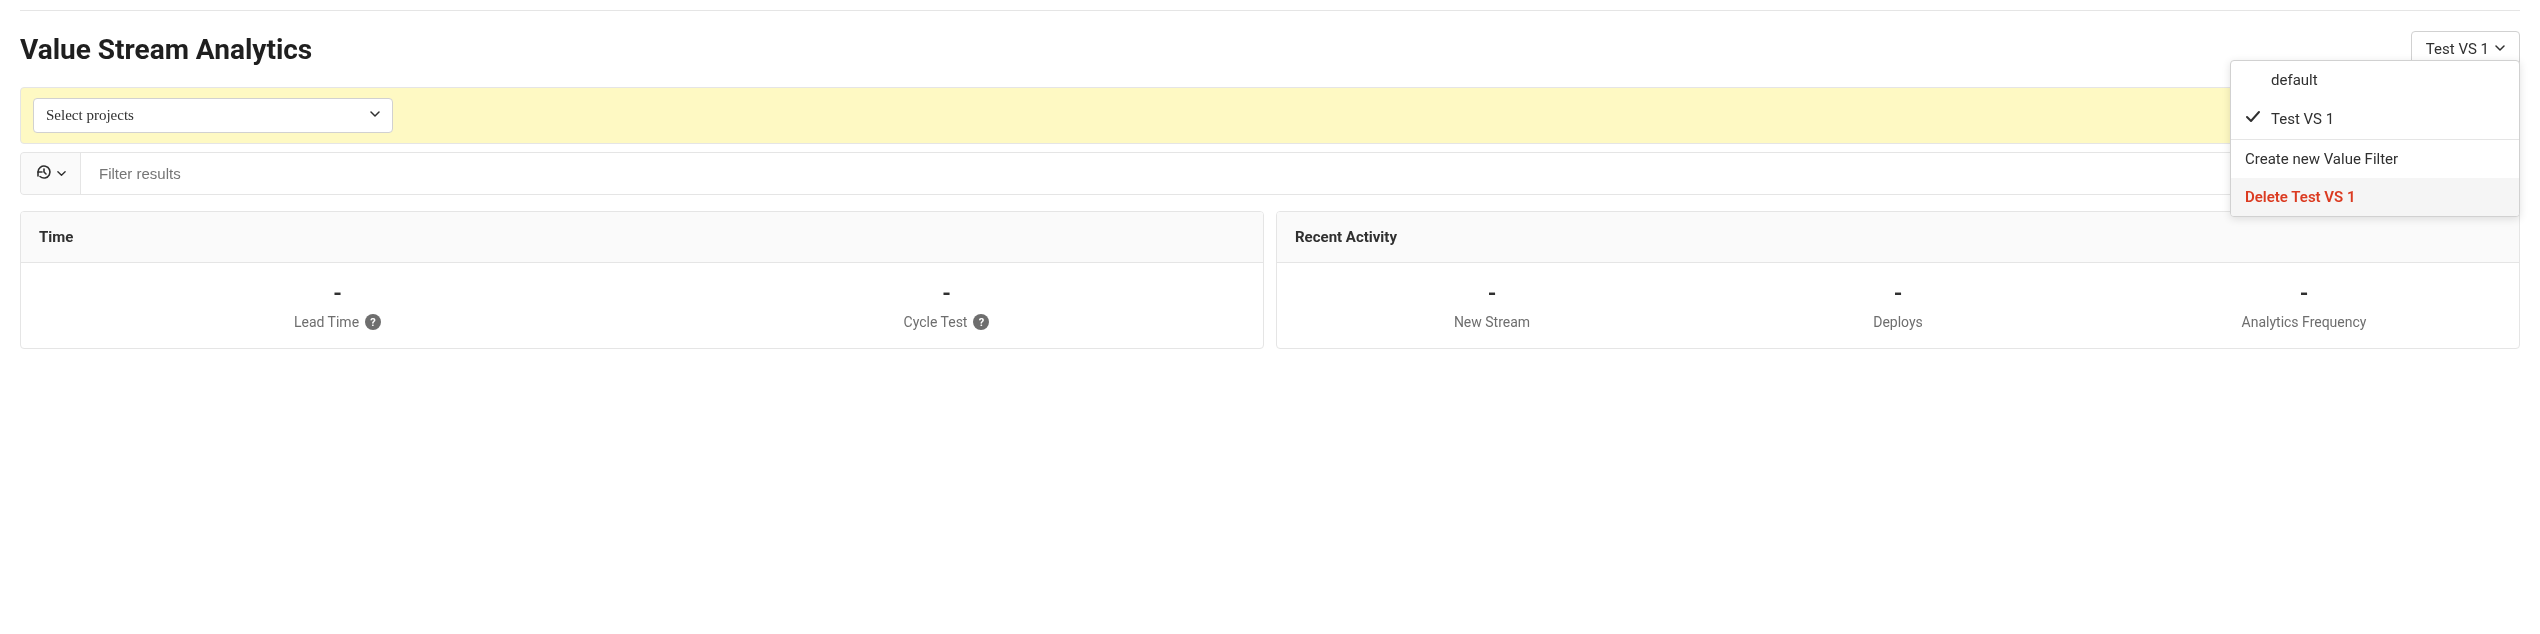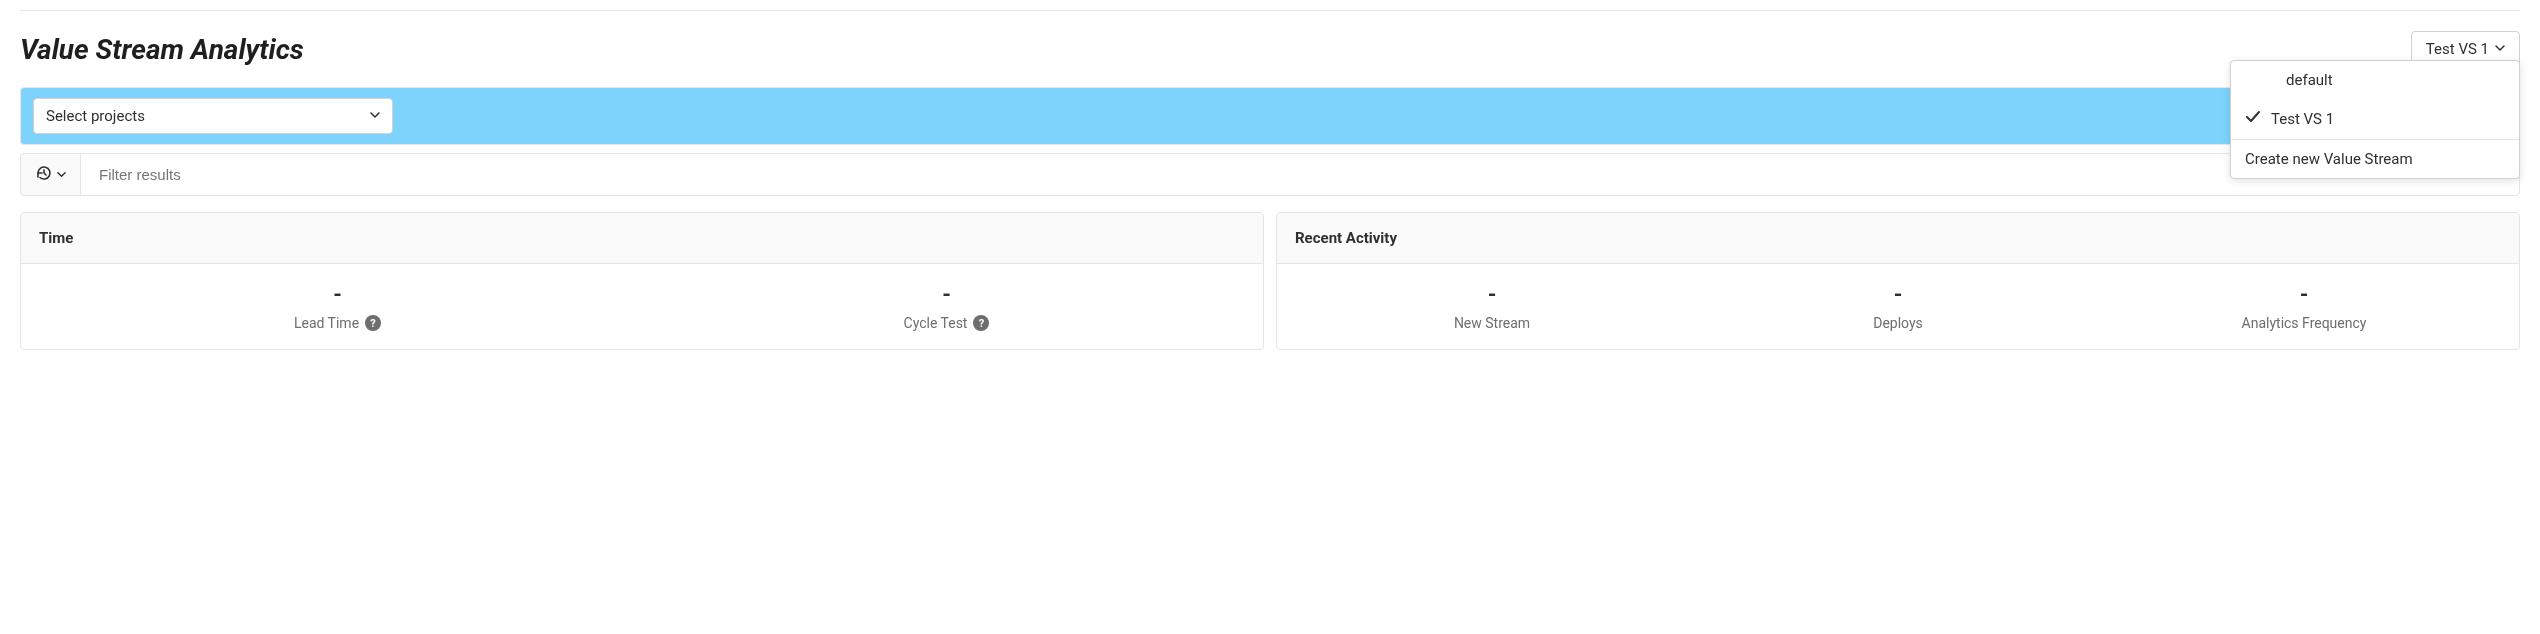--- a/index.html
+++ b/index.html
@@ -21,44 +21,44 @@
     .header-row {
       display: flex;
       justify-content: space-between;
       align-items: center;
       margin-bottom: 20px;
     }
     .page-title {
       font-size: 28px;
       font-weight: 700;
       color: #1f1f1f;
-      font-style: italic;
     }
     .vs-dropdown-btn {
       display: flex;
       align-items: center;
       gap: 6px;
       padding: 8px 14px;
       border: 1px solid #d1d1d1;
       border-radius: 4px;
       background: #fff;
       cursor: pointer;
       font-size: 15px;
       color: #303030;
     }
     .filter-bar {
       display: flex;
       align-items: center;
       gap: 10px;
-      background: #7dd3fc;
+      background: #fef9c3;
       border: 1px solid #e5e5e5;
       border-radius: 4px;
       padding: 10px 12px;
       margin-bottom: 8px;
       position: relative;
+      font-family: Liberation Serif, serif;
     }
     .select-projects {
       display: flex;
       align-items: center;
       justify-content: space-between;
       background: #fff;
       border: 1px solid #d1d1d1;
       border-radius: 4px;
       padding: 8px 12px;
       width: 360px;
@@ -182,21 +182,21 @@
     }
     .dropdown-item {
       display: flex;
       align-items: center;
       gap: 10px;
       padding: 10px 14px;
       font-size: 15px;
       cursor: pointer;
     }
     .dropdown-item.indent {
-      padding-left: 55px;
+      padding-left: 40px;
     }
     .dropdown-item.selected {
       font-weight: 400;
     }
     .dropdown-item.danger {
       color: #db3b21;
       font-weight: 600;
       background: #f5f5f5;
     }
     .dropdown-divider {
@@ -234,21 +234,24 @@
   <div class="dropdown-item selected">
     <span>
       <svg width="16" height="16" viewBox="0 0 16 16">
           <path d="M2 8 L6 12 L14 3" stroke="#303030" stroke-width="2" fill="none" stroke-linecap="round" stroke-linejoin="round"></path>
         </svg>
     </span>
     <span>Test VS 1</span>
   </div>
   <div class="dropdown-divider"></div>
   <div class="dropdown-item">
-    <span>Create new Value Stream</span>
+    <span>Create new Value Filter</span>
+  </div>
+  <div class="dropdown-item danger">
+    <span>Delete Test VS 1</span>
   </div>
 </div>
 
 <div class="filter-bar">
   <div class="select-projects">
     <span>Select projects</span>
     <span class="chevron">
       <svg width="10" height="10" viewBox="0 0 10 10">
           <path d="M1 3 L5 7 L9 3" stroke="#303030" stroke-width="1.5" fill="none" stroke-linecap="round" stroke-linejoin="round"></path>
         </svg>

